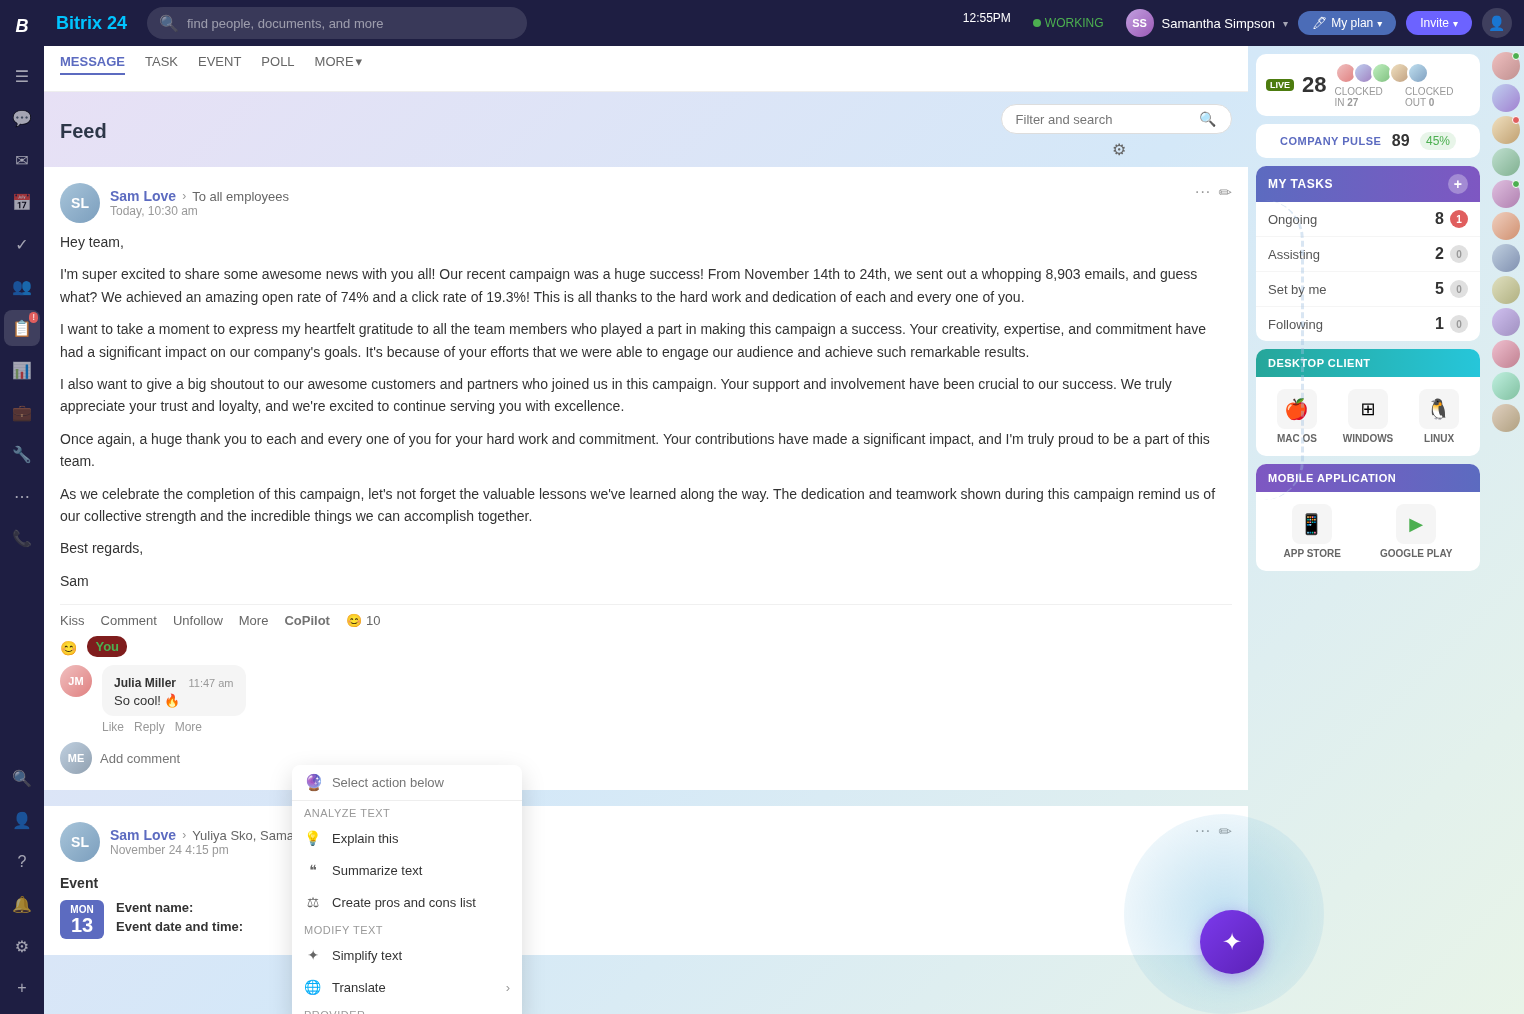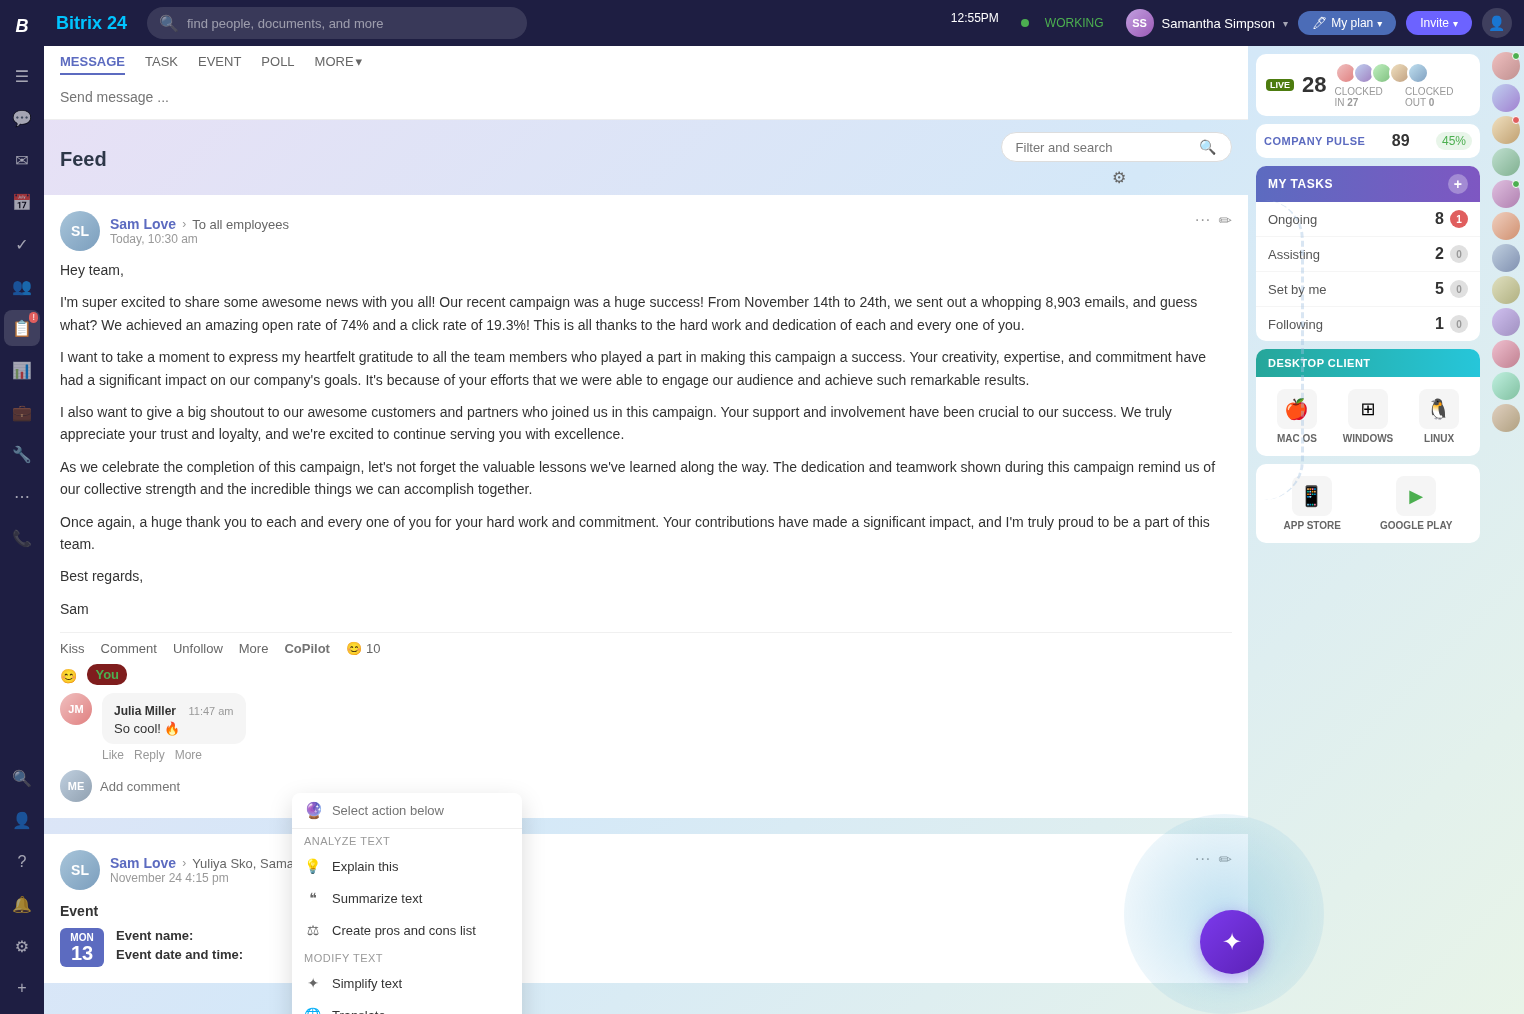--- a/index.html
+++ b/index.html
@@ -19,21 +19,21 @@
 
     
     .top-header { height: 46px; background: #1e1e42; display: flex; align-items: center; padding: 0 12px; gap: 10px; }
     .header-logo { color: white; font-weight: bold; font-size: 18px; margin-right: 10px; }
     .header-logo span { color: #00c4ff; }
     .search-bar { flex: 1; max-width: 380px; height: 32px; background: rgba(255,255,255,0.12); border-radius: 20px; display: flex; align-items: center; padding: 0 12px; gap: 8px; }
     .search-bar input { background: none; border: none; outline: none; color: rgba(255,255,255,0.7); font-size: 13px; width: 100%; }
     .search-bar input::placeholder { color: rgba(255,255,255,0.5); }
     .header-time { color: white; font-size: 20px; font-weight: 300; margin-left: auto; }
     .header-time span { font-size: 12px; vertical-align: super; }
-    .header-status { display: flex; align-items: center; gap: 16px; color: #4caf50; font-size: 12px; margin: 0 12px; }
+    .header-status { display: flex; align-items: center; gap: 4px; color: #4caf50; font-size: 12px; margin: 0 12px; }
     .header-status-dot { width: 8px; height: 8px; background: #4caf50; border-radius: 50%; }
     .header-user { display: flex; align-items: center; gap: 8px; color: white; font-size: 13px; cursor: pointer; }
     .header-avatar { width: 28px; height: 28px; border-radius: 50%; background: linear-gradient(135deg, #c2a0e0, #9b59b6); display: flex; align-items: center; justify-content: center; color: white; font-size: 11px; font-weight: bold; }
     .header-btn { background: #4b6cb7; color: white; border: none; border-radius: 16px; padding: 5px 14px; font-size: 12px; cursor: pointer; display: flex; align-items: center; gap: 4px; }
     .header-btn.invite { background: #6c63ff; }
     .header-circle-btn { width: 30px; height: 30px; background: rgba(255,255,255,0.15); border-radius: 50%; display: flex; align-items: center; justify-content: center; color: white; cursor: pointer; font-size: 14px; }
 
     
     .content-body { display: flex; flex: 1; overflow: hidden; background: linear-gradient(135deg, #e8e0f5 0%, #d4e8f8 50%, #e8f4e8 100%); }
 
@@ -103,21 +103,21 @@
     
     .live-counter { background: white; border-radius: 10px; padding: 8px 10px; display: flex; align-items: center; gap: 8px; }
     .live-badge { background: #4d7c0f; color: white; font-size: 9px; font-weight: bold; border-radius: 4px; padding: 1px 4px; }
     .live-count { font-size: 22px; font-weight: bold; color: #333; }
     .live-avatars { display: flex; }
     .live-avatar { width: 22px; height: 22px; border-radius: 50%; border: 2px solid white; margin-left: -4px; background: linear-gradient(135deg, #a0c0e0, #7090c0); }
     .live-avatar:first-child { margin-left: 0; }
     .live-stats { display: flex; gap: 10px; margin-top: 2px; font-size: 10px; color: #999; }
 
     
-    .company-pulse { background: white; border-radius: 10px; padding: 8px 8px; display: flex; align-items: center; justify-content: space-between; }
+    .company-pulse { background: white; border-radius: 10px; padding: 8px 24px; display: flex; align-items: center; justify-content: space-between; }
     .pulse-label { font-size: 11px; color: #5c6bc0; font-weight: 600; letter-spacing: 0.5px; }
     .pulse-value { font-size: 16px; font-weight: bold; color: #333; }
     .pulse-percent { background: #e8f5e9; color: #4caf50; font-size: 12px; padding: 2px 6px; border-radius: 10px; }
 
     
     .my-tasks { background: white; border-radius: 10px; overflow: hidden; }
     .my-tasks-header { background: linear-gradient(90deg, #5c6bc0, #7e57c2); color: white; padding: 8px 12px; display: flex; align-items: center; justify-content: space-between; font-size: 12px; font-weight: 600; letter-spacing: 0.5px; }
     .tasks-add-btn { width: 20px; height: 20px; background: rgba(255,255,255,0.3); border-radius: 50%; display: flex; align-items: center; justify-content: center; cursor: pointer; font-size: 14px; }
     .task-row { display: flex; align-items: center; justify-content: space-between; padding: 8px 12px; border-bottom: 1px solid #f5f5f5; font-size: 13px; }
     .task-row:last-child { border-bottom: none; }
@@ -241,21 +241,20 @@
           <div class="compose-tabs">
             <div class="compose-tab active">MESSAGE</div>
             <div class="compose-tab">TASK</div>
             <div class="compose-tab">EVENT</div>
             <div class="compose-tab">POLL</div>
             <div class="compose-tab more">
               <span>MORE</span>
               <span>▾</span>
             </div>
           </div>
-          <input class="compose-input" placeholder="Send message ..." style="">
         </div>
 
         <div class="feed-header">
           <div class="feed-title">Feed</div>
           <div style="display:flex;align-items:center;gap:6px;flex-direction:column;">
             <div class="feed-search">
               <input placeholder="Filter and search" style="">
               <span class="feed-search-icon">🔍</span>
             </div>
             <span class="feed-settings-icon">⚙</span>
@@ -279,22 +278,22 @@
               <div class="post-actions">
                 <span>···</span>
                 <span>✏</span>
               </div>
             </div>
             <div class="post-body">
               <p>Hey team,</p>
               <p>I'm super excited to share some awesome news with you all! Our recent campaign was a huge success! From November 14th to 24th, we sent out a whopping 8,903 emails, and guess what? We achieved an amazing open rate of 74% and a click rate of 19.3%! This is all thanks to the hard work and dedication of each and every one of you.</p>
               <p>I want to take a moment to express my heartfelt gratitude to all the team members who played a part in making this campaign a success. Your creativity, expertise, and commitment have had a significant impact on our company's goals. It's because of your efforts that we were able to engage our audience and achieve such remarkable results.</p>
               <p>I also want to give a big shoutout to our awesome customers and partners who joined us in this campaign. Your support and involvement have been crucial to our success. We truly appreciate your trust and loyalty, and we're excited to continue serving you with excellence.</p>
+              <p>Once again, a huge thank you to each and every one of you for your hard work and commitment. Your contributions have made a significant impact, and I'm truly proud to be a part of this team.</p>
               <p>As we celebrate the completion of this campaign, let's not forget the valuable lessons we've learned along the way. The dedication and teamwork shown during this campaign remind us of our collective strength and the incredible things we can accomplish together.</p>
-              <p>Once again, a huge thank you to each and every one of you for your hard work and commitment. Your contributions have made a significant impact, and I'm truly proud to be a part of this team.</p>
               <p>Best regards,</p>
               <p>Sam</p>
             </div>
             <div class="post-footer">
               <span class="post-action-btn">Kiss</span>
               <span class="post-action-btn">Comment</span>
               <span class="post-action-btn">Unfollow</span>
               <span class="post-action-btn">More</span>
               <span class="post-action-btn copilot-btn">CoPilot</span>
               <div class="post-reactions">
@@ -476,20 +475,21 @@
               <span class="client-icon-label">WINDOWS</span>
             </div>
             <div class="client-icon-item">
               <div class="client-icon-circle">🐧</div>
               <span class="client-icon-label">LINUX</span>
             </div>
           </div>
         </div>
 
         <div class="mobile-app">
+          <div class="mobile-section-header">MOBILE APPLICATION</div>
           <div class="app-icons">
             <div class="app-icon-item">
               <div class="app-icon-circle">📱</div>
               <span class="app-icon-label">APP STORE</span>
             </div>
             <div class="app-icon-item">
               <div class="app-icon-circle" style="font-size:18px;color:#4caf50;">▶</div>
               <span class="app-icon-label">GOOGLE PLAY</span>
             </div>
           </div>

